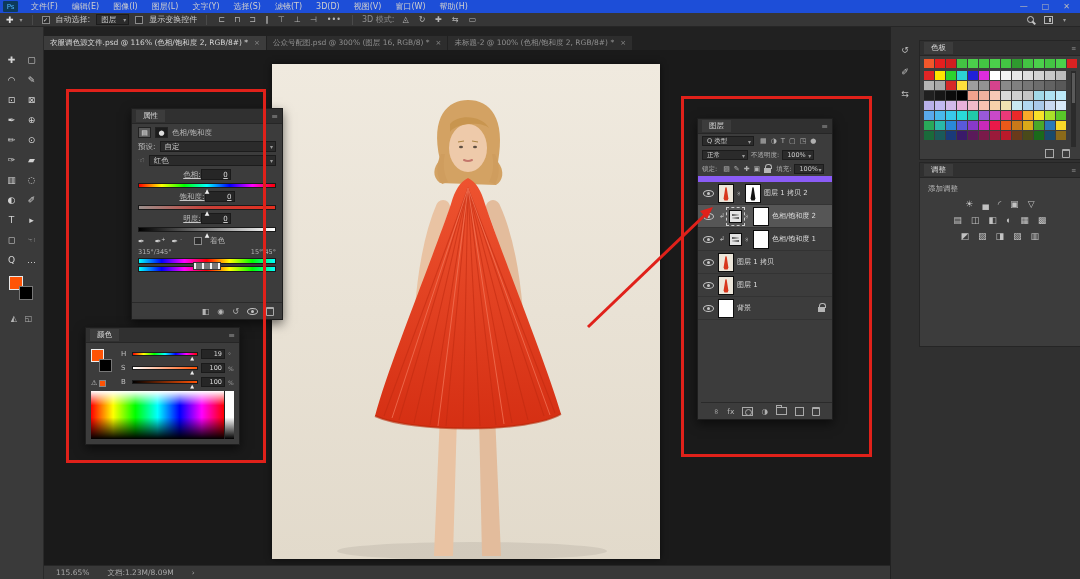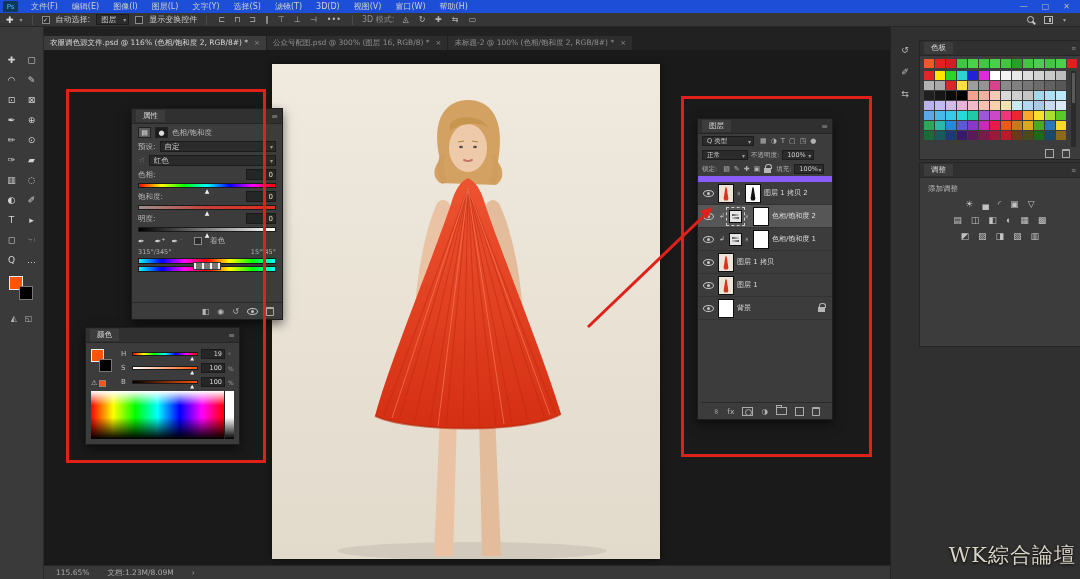--- a/index.html
+++ b/index.html
@@ -64,21 +64,21 @@
   .panel-menu { margin-left:auto; color:#9a9a9a; font-size:8px; }
 
   
   .props { left:88px; top:108px; width:152px; height:212px;margin-left:43px; }
   .props-row { display:flex; align-items:center; gap:4px; padding:3px 6px 0 6px; }
   .adj-badge { width:13px; height:11px; background:#5a5a5a; border:1px solid #222; display:flex;
                align-items:center; justify-content:center; font-size:7px; color:#ddd; }
   .adj-badge.dark { background:#1c1c1c; }
   .prop-label { font-size:7.5px; color:#b8b8b8; white-space:nowrap; }
   .slider-block { padding:3px 6px 0 6px; }
-  .slider-top { display:flex; align-items:center; justify-content:space-between; }
+  .slider-top { display:flex; align-items:center; justify-content:center;text-decoration:underline; }
   .val-box { width:30px; height:11px; background:#262626; border:1px solid #1a1a1a; color:#ddd;
              font-size:7px; display:flex; align-items:center; justify-content:flex-end; padding-right:2px; }
   .track { position:relative; height:5px; margin-top:3px; border:1px solid #1a1a1a; }
   .t-hue { background:linear-gradient(90deg,#f00,#ff0,#0f0,#0ff,#00f,#f0f,#f00); }
   .t-sat { background:linear-gradient(90deg,#9a8f8c,#c84038,#e42e1e); }
   .t-light { background:linear-gradient(90deg,#000,#fff); }
   .thumb { position:absolute; left:50%; top:4px; transform:translateX(-50%); font-size:6px; color:#eee; line-height:6px; }
   .eyedrops { display:flex; align-items:center; gap:8px; padding:4px 6px 0 6px; }
   .eyed { font-size:8px; color:#cfcfcf; position:relative; }
   .eyed sup { font-size:5px; position:absolute; right:-4px; top:-1px; }
@@ -778,14 +778,13 @@
     <span>›</span>
   </div>
 
   <div class="anno anno-rect" style="left:66px;top:89px;width:200px;height:374px;"></div>
   <div class="anno anno-rect" style="left:681px;top:96px;width:191px;height:361px;"></div>
   <svg class="anno" style="left:580px;top:198px;" width="145" height="140">
     <line x1="8" y1="129" x2="128" y2="14" stroke="#e0211a" stroke-width="3"></line>
     <polygon points="133,9 127,21 120,13" fill="#e0211a"></polygon>
   </svg>
 
-  <div class="watermark">WK綜合論壇</div>
 </div>
 
 </body></html>

